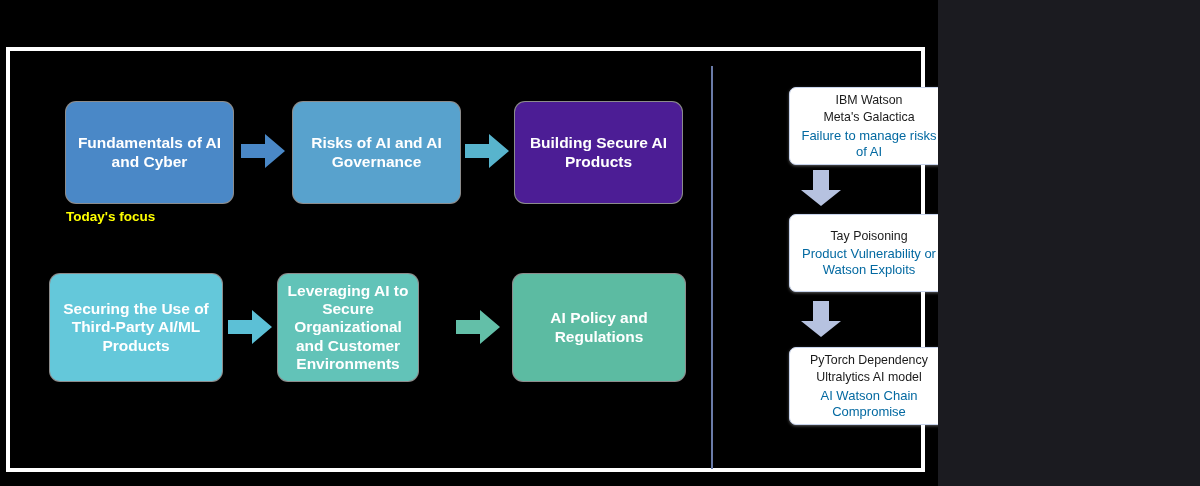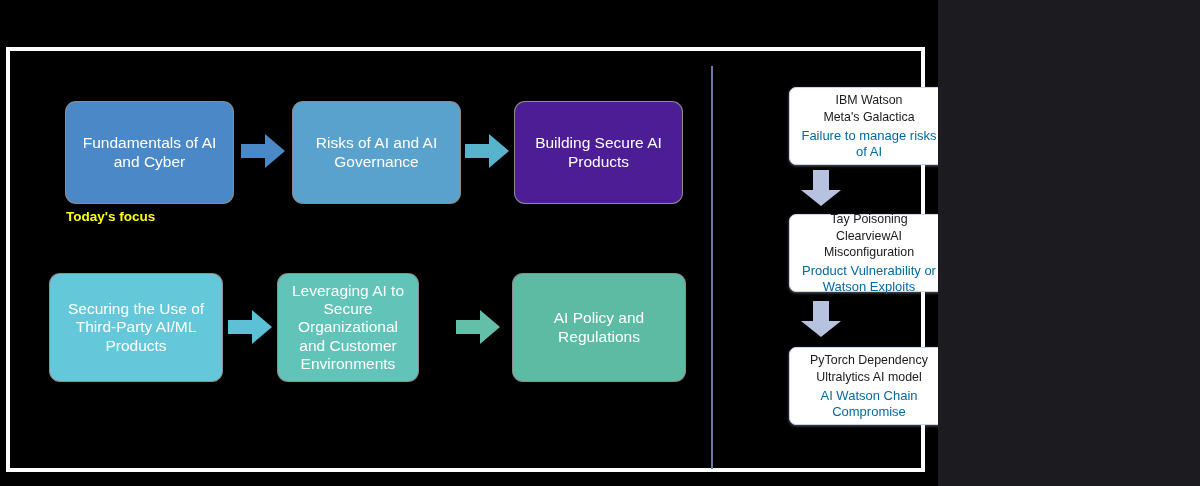--- a/index.html
+++ b/index.html
@@ -24,21 +24,21 @@
   .vdivider {
     position:absolute; left:701px; top:15px; width:1.5px; height:403px;
     background:#6a7ba8;
   }
 
   .box {
     position:absolute; border-radius:10px; color:#ffffff;
     display:flex; align-items:center; justify-content:center; text-align:center;
     font-size:15.5px; line-height:1.18; padding:2px 8px;
     box-shadow:0 0 0 1px rgba(255,255,255,.55);
-    font-weight:400;
+    font-weight:700;
   }
   #box-fundamentals { left:56px;  top:51px;  width:167px; height:101px; background:#4a88c7; }
   #box-risks       { left:283px; top:51px;  width:167px; height:101px; background:#58a2cd; }
   #box-building    { left:505px; top:51px;  width:167px; height:101px; background:#4c1d95; }
   #box-thirdparty  { left:40px;  top:223px; width:172px; height:107px; background:#64c8da; }
   #box-leveraging  { left:268px; top:223px; width:140px; height:107px; background:#62c3b8; }
   #box-policy      { left:503px; top:223px; width:172px; height:107px; background:#5cbba2; }
 
   #todays-focus {
     position:absolute; left:56px; top:158px; width:167px; text-align:left;
@@ -127,21 +127,20 @@
       </div>
 
       <div class="arrow-d" id="darrow-1">
         <svg viewBox="0 0 40 36">
             <path d="M12 0 H28 V20 H40 L20 36 L0 20 H12 Z" fill="#b6c2e0"></path>
           </svg>
       </div>
 
       <div class="rbox" id="rbox-2">
         <div class="rl">Tay  Poisoning</div>
-        <div class="rl">ClearviewAI Misconfiguration</div>
         <div class="rh">Product Vulnerability or Watson Exploits</div>
       </div>
 
       <div class="arrow-d" id="darrow-2">
         <svg viewBox="0 0 40 36">
             <path d="M12 0 H28 V20 H40 L20 36 L0 20 H12 Z" fill="#b6c2e0"></path>
           </svg>
       </div>
 
       <div class="rbox" id="rbox-3">

